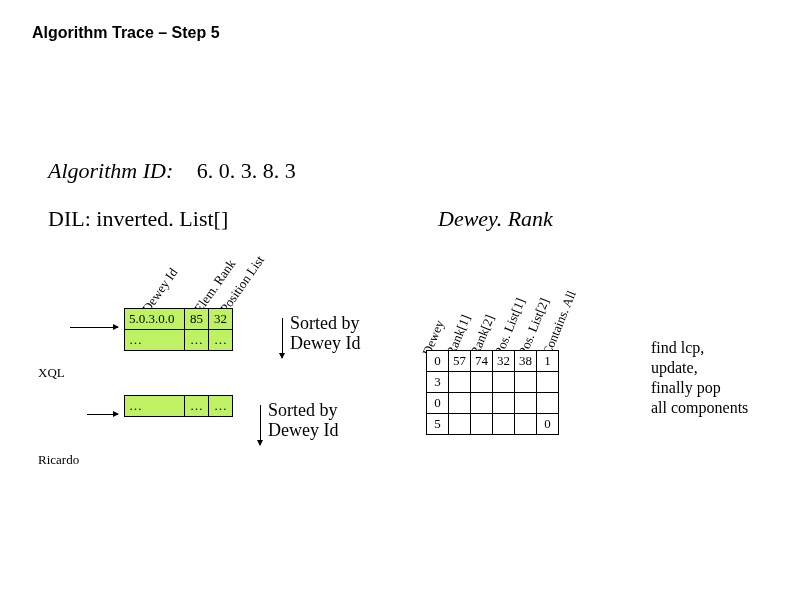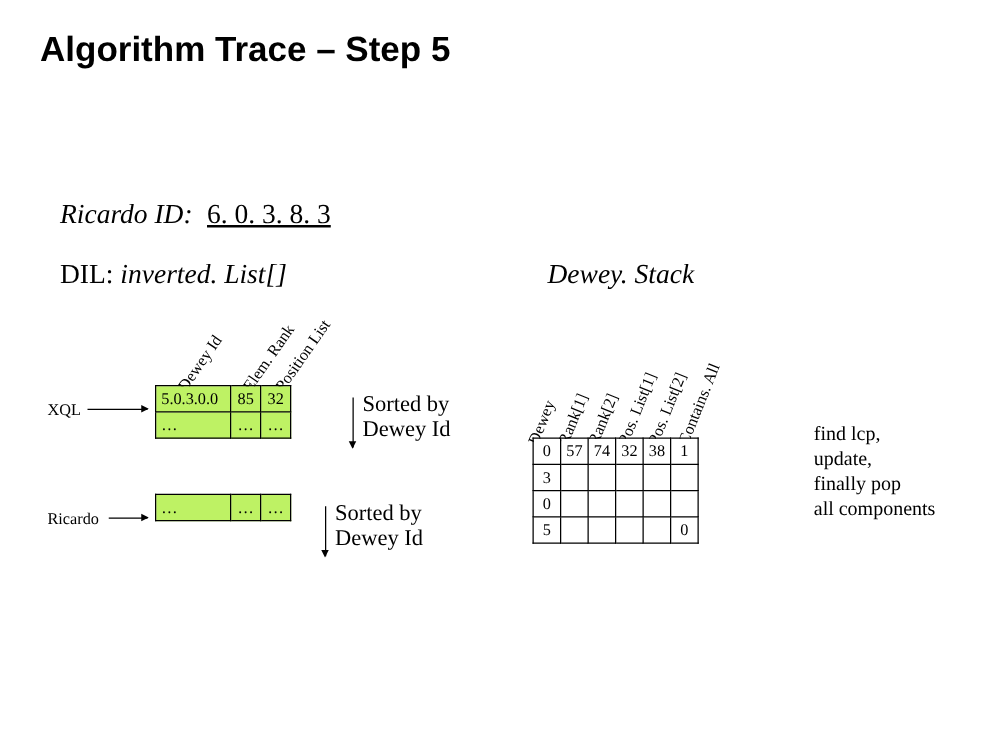--- a/index.html
+++ b/index.html
@@ -10,45 +10,43 @@
     height: 595px;
     font-family: Arial, Helvetica, sans-serif;
     background: #fff;
     color: #000;
     position: relative;
   }
   .title {
     position: absolute;
     left: 32px;
     top: 24px;
-    font-size: 28px;
+    font-size: 16px;
     font-weight: bold;
   }
   .smallest-id {
     position: absolute;
     left: 48px;
     top: 158px;
     font-size: 22px;
     font-family: "Times New Roman", Times, serif;
     font-style: italic;
   }
   .smallest-id .value {
     font-style: normal;
-    margin-left: 6px;
-    text-decoration: underline;
+    margin-left: 18px;
   }
   .dil-label {
     position: absolute;
     left: 48px;
     top: 206px;
     font-size: 22px;
     font-family: "Times New Roman", Times, serif;
   }
   .dil-label .il {
-    font-style: italic;
   }
   .dewey-stack-label {
     position: absolute;
     left: 438px;
     top: 206px;
     font-size: 22px;
     font-family: "Times New Roman", Times, serif;
     font-style: italic;
   }
 
@@ -64,20 +62,21 @@
   }
   .dil-diagram .diag-label {
     position: absolute;
     transform-origin: left bottom;
     transform: rotate(-55deg);
     white-space: nowrap;
   }
   .dil-diagram .row-label {
     position: absolute;
     font-size: 13px;
+    margin-top: 45px;
   }
   .dil-diagram .arrow-h {
     position: absolute;
     height: 1px;
     background: #000;
   }
   .dil-diagram .arrow-h::after {
     content: "";
     position: absolute;
     right: -1px;
@@ -161,30 +160,30 @@
     line-height: 1.25;
     white-space: nowrap;
   }
 </style>
 </head>
 <body>
 
 <div class="title">Algorithm Trace – Step 5</div>
 
 <div class="smallest-id">
-  <span>Ricardo ID:</span>
+  <span>Algorithm ID:</span>
   <span class="value">6. 0. 3. 8. 3</span>
 </div>
 
 <div class="dil-label">
   <span>DIL:</span>
   <span class="il">inverted. List[]</span>
 </div>
 
-<div class="dewey-stack-label">Dewey. Stack</div>
+<div class="dewey-stack-label">Dewey. Rank</div>
 
 <div class="dil-diagram">
 
   <span class="diag-label" style="left:114px; top:40px;">Dewey Id</span>
   <span class="diag-label" style="left:166px; top:40px;">Elem. Rank</span>
   <span class="diag-label" style="left:192px; top:40px;">Position List</span>
 
   <span class="row-label" style="left:0px; top:60px;">XQL</span>
   <span class="arrow-h" style="left:32px; top:67px; width:48px;"></span>
 

